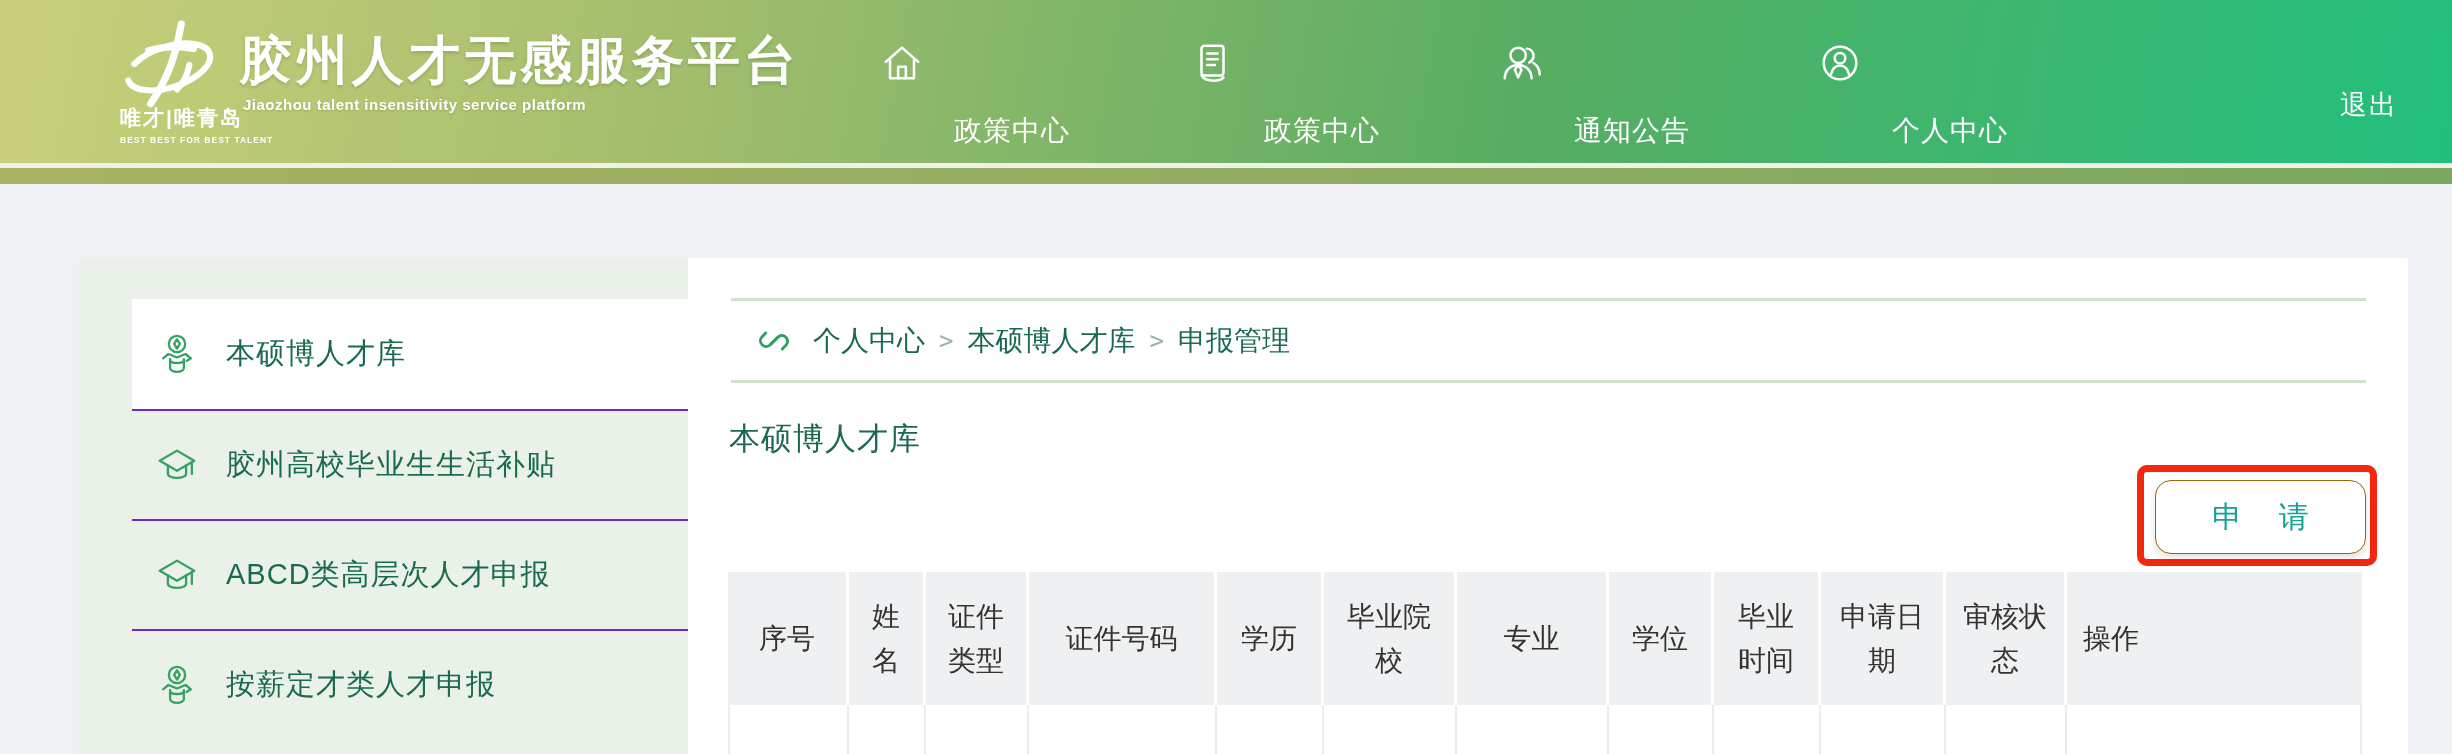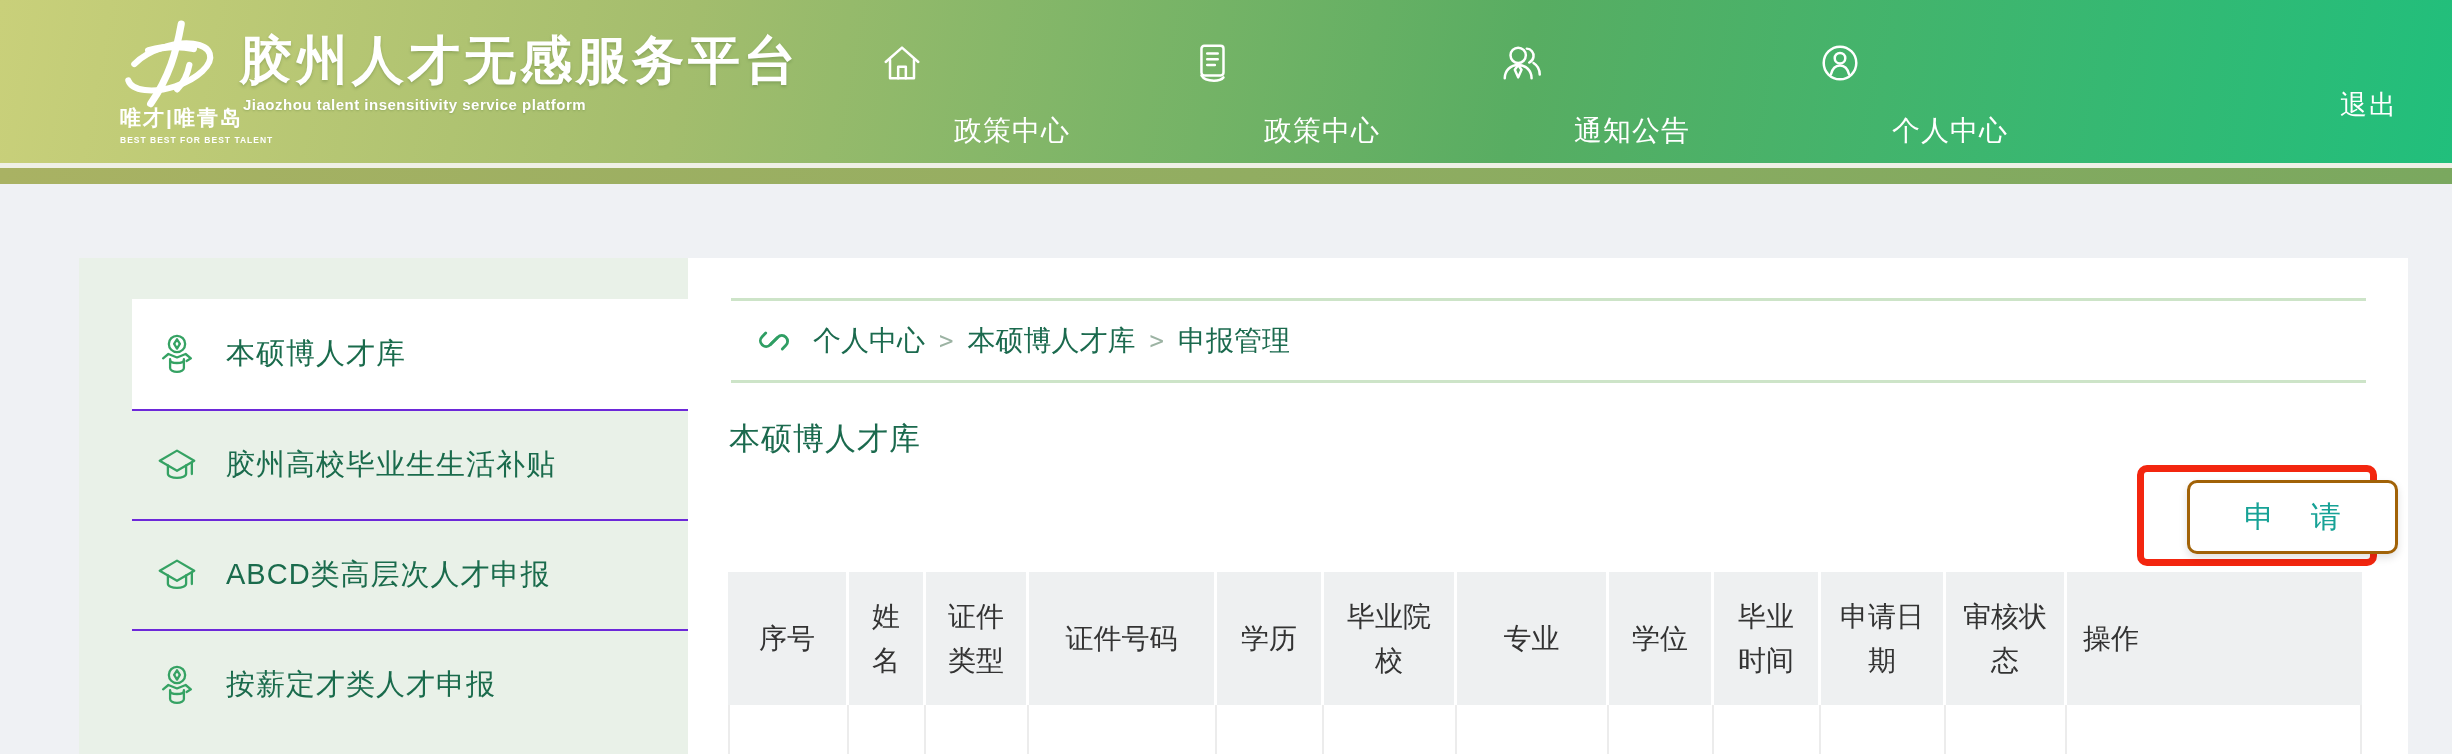--- a/index.html
+++ b/index.html
@@ -58,26 +58,25 @@
   .breadcrumb .bicon { width:34px; height:34px; margin-right:22px; }
   .crumb { font-size:28px; color:#1b6a4e; cursor:pointer; white-space:nowrap; }
   .crumb-sep { font-size:24px; color:#9cb3a3; margin:0 14px; font-family:"DejaVu Sans Mono", monospace; }
   .page-title { position:absolute; left:41px; top:160px; font-size:31px; font-weight:500; color:#1b6a4e; letter-spacing:1px; }
   .anno-box {
     position:absolute; left:1449px; top:207px; width:240px; height:101px;
     border:7px solid #f3260f; border-radius:10px;
   }
   .apply-btn {
     position:absolute; left:11px; top:8px; width:211px; height:74px;
-    background:#fff; border:3px solid #a16207; border-radius:10px;
+    background:#fff; border:1px solid #a16207; border-radius:16px;
     color:#17a296; font-size:30px; letter-spacing:14px; text-indent:14px;
     display:flex; align-items:center; justify-content:center; cursor:pointer;
     box-shadow:0 4px 8px rgba(0,0,0,.12);
     font-family:"Liberation Sans", sans-serif;
-    margin-left:32px;
   }
   .table-wrap { position:absolute; left:40px; top:314px; width:1634px; }
   table.data { width:1634px; table-layout:fixed; border-collapse:separate; border-spacing:0; }
   table.data th {
     background:#eef0f1; height:133px; font-size:28px; font-weight:400; color:#333;
     line-height:44px; text-align:center; vertical-align:middle; padding:0 12px;
     border-right:3px solid #fff; word-break:break-all;
   }
   table.data th:last-child { border-right:none; text-align:left; padding-left:16px; }
   table.data td { background:#fff; height:80px; border-right:2px solid #ececec; }

